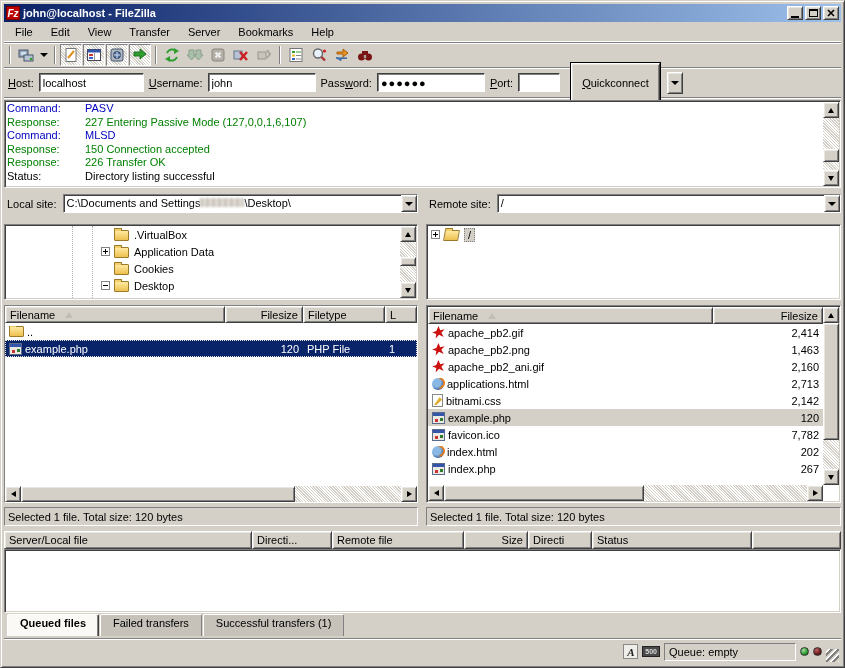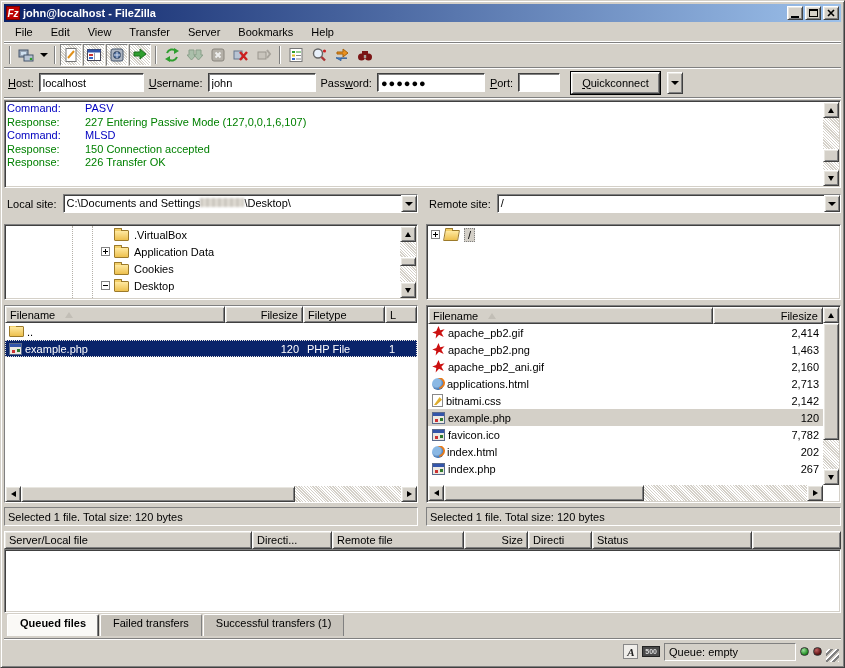--- a/index.html
+++ b/index.html
@@ -46,21 +46,21 @@
 
   
   .qcbar { height:30px; flex:0 0 30px; display:flex; align-items:center; gap:5px; padding:0 4px;
     border-bottom:1px solid #808080; box-shadow:0 1px 0 #fff; }
   .qc-label { white-space:nowrap; }
   .qc-label u { text-decoration:underline; }
   .field { background:#fff; border:1px solid #404040; border-right-color:#fff; border-bottom-color:#fff;
     box-shadow: inset 1px 1px 0 #808080, 1px 1px 0 #d4d0c8; height:19px; padding:2px 3px; font-size:11px;
     font-family:"Liberation Sans",sans-serif; }
   .f-host { width:105px; } .f-user { width:108px; } .f-pass { width:108px; letter-spacing:1px; } .f-port { width:42px; }
-  .qc-btn { height:22px; padding:0 10px; background:#d4d0c8; font-family:"Liberation Sans",sans-serif; font-size:11px;
+  .qc-btn { height:39px; padding:0 10px; background:#d4d0c8; font-family:"Liberation Sans",sans-serif; font-size:11px;
     border-top:1px solid #fff; border-left:1px solid #fff; border-right:1px solid #404040; border-bottom:1px solid #404040;
     box-shadow: inset 1px 1px 0 #e8e6e0, inset -1px -1px 0 #808080, 0 0 0 1px #000; margin-left:6px;text-align:center; }
   .qc-dd { width:16px; height:22px; background:#d4d0c8; display:flex; align-items:center; justify-content:center;
     border-top:1px solid #fff; border-left:1px solid #fff; border-right:1px solid #404040; border-bottom:1px solid #404040;
     box-shadow: inset 1px 1px 0 #e8e6e0, inset -1px -1px 0 #808080; margin-left:2px; }
 
   
   .well { background:#fff; border:1px solid #808080; border-right-color:#fff; border-bottom-color:#fff;
     box-shadow: inset 1px 1px 0 #404040, inset -1px -1px 0 #d4d0c8; }
   .btn3d { background:#d4d0c8; border-top:1px solid #fff; border-left:1px solid #fff;
@@ -364,20 +364,24 @@
           <span class="log-label">Command:</span>
           <span>MLSD</span>
         </div>
       <div class="log-line t-response">
           <span class="log-label">Response:</span>
           <span>150 Connection accepted</span>
         </div>
       <div class="log-line t-response">
           <span class="log-label">Response:</span>
           <span>226 Transfer OK</span>
+        </div>
+      <div class="log-line t-status">
+          <span class="log-label">Status:</span>
+          <span>Directory listing successful</span>
         </div>
     </div>
     <div class="vscroll">
       <span class="sb-btn btn3d">
           <span class="arr-up"></span>
         </span>
       <span class="sb-track">
           <span class="sb-thumb btn3d" style="top:60%;height:24%;"></span>
         </span>
       <span class="sb-btn btn3d">

